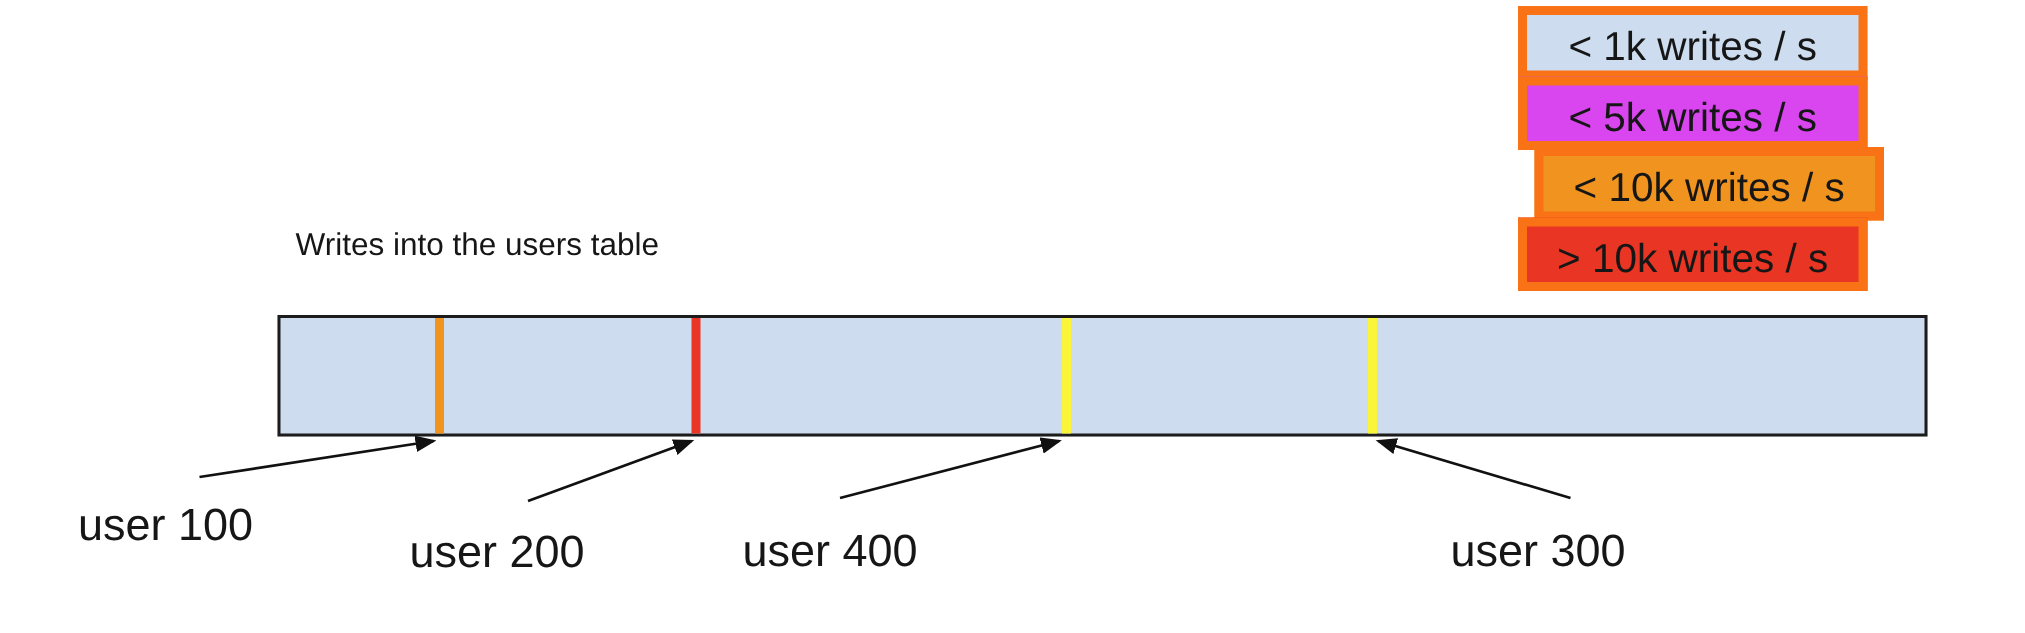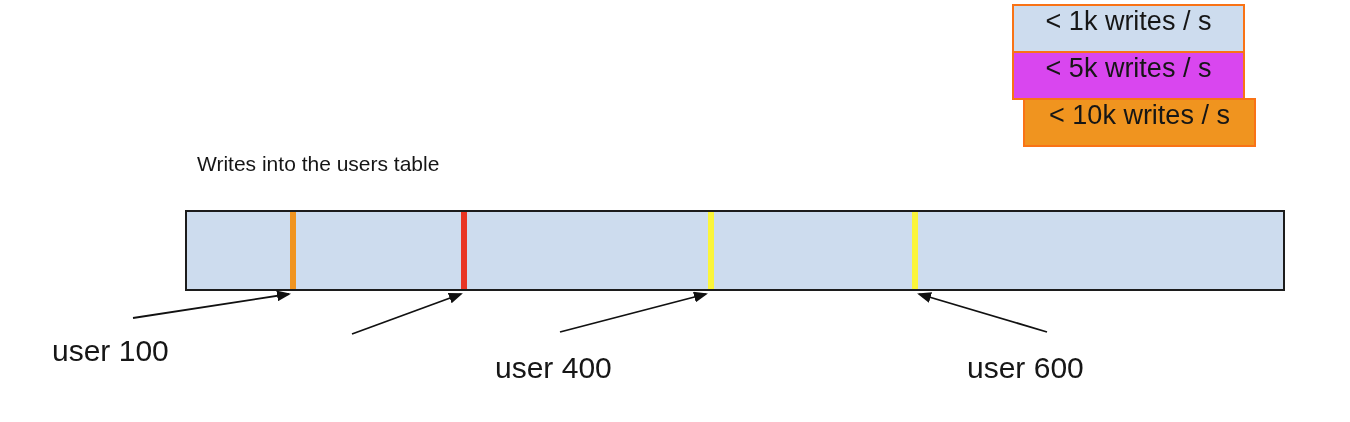--- a/index.html
+++ b/index.html
@@ -27,23 +27,23 @@
   .legend {
     position: absolute;
     left: 1012px;
     top: 4px;
     width: 233px;
   }
   .legend-row {
     box-sizing: border-box;
     width: 233px;
     height: 49px;
-    border: 2px solid #f97316;
+    border: 6px solid #f97316;
     display: flex;
-    align-items: flex-start;
+    align-items: flex-end;
     justify-content: center;
     font-size: 27px;
     white-space: nowrap;
   }
   .legend-row + .legend-row { margin-top: -2px; }
 
   
   .bar {
     position: absolute;
     left: 185px;
@@ -96,20 +96,23 @@
   <div class="legend">
     <div class="legend-row" style="background: rgb(205, 220, 238);">
       <span>&lt; 1k writes / s</span>
     </div>
     <div class="legend-row" style="background: #d946ef;">
       <span>&lt; 5k writes / s</span>
     </div>
     <div class="legend-row" style="background: rgb(240, 148, 31); margin-left: 11px;">
       <span>&lt; 10k writes / s</span>
     </div>
+    <div class="legend-row" style="background: rgb(233, 53, 36);">
+      <span>&gt; 10k writes / s</span>
+    </div>
   </div>
 
   <div class="bar" style="background: rgb(205, 220, 238);">
     <div class="marker marker-user-100" style="background: rgb(240, 148, 31);"></div>
     <div class="marker marker-user-200" style="background: rgb(233, 53, 36);"></div>
     <div class="marker marker-user-300" style="background: rgb(251, 245, 58);"></div>
     <div class="marker marker-user-400" style="background: rgb(251, 245, 58);"></div>
   </div>
 
   <svg class="arrows" viewBox="0 0 1350 422" xmlns="http://www.w3.org/2000/svg">
@@ -118,16 +121,17 @@
         <path d="M0,0 L14,5.5 L0,11 z" fill="#111111"></path>
       </marker>
     </defs>
     <line class="arrow-line" x1="133" y1="318" x2="289" y2="294" marker-end="url(#arrowhead)"></line>
     <line class="arrow-line" x1="352" y1="334" x2="461" y2="294" marker-end="url(#arrowhead)"></line>
     <line class="arrow-line" x1="560" y1="332" x2="706" y2="294" marker-end="url(#arrowhead)"></line>
     <line class="arrow-line" x1="1047" y1="332" x2="919" y2="294" marker-end="url(#arrowhead)"></line>
   </svg>
 
   <div class="user-label label-user-100">user 100</div>
+  <div class="user-label label-user-200">user 200</div>
   <div class="user-label label-user-300">user 400</div>
-  <div class="user-label label-user-400">user 600</div>
+  <div class="user-label label-user-400">user 300</div>
 
 </div>
 
 </body></html>

